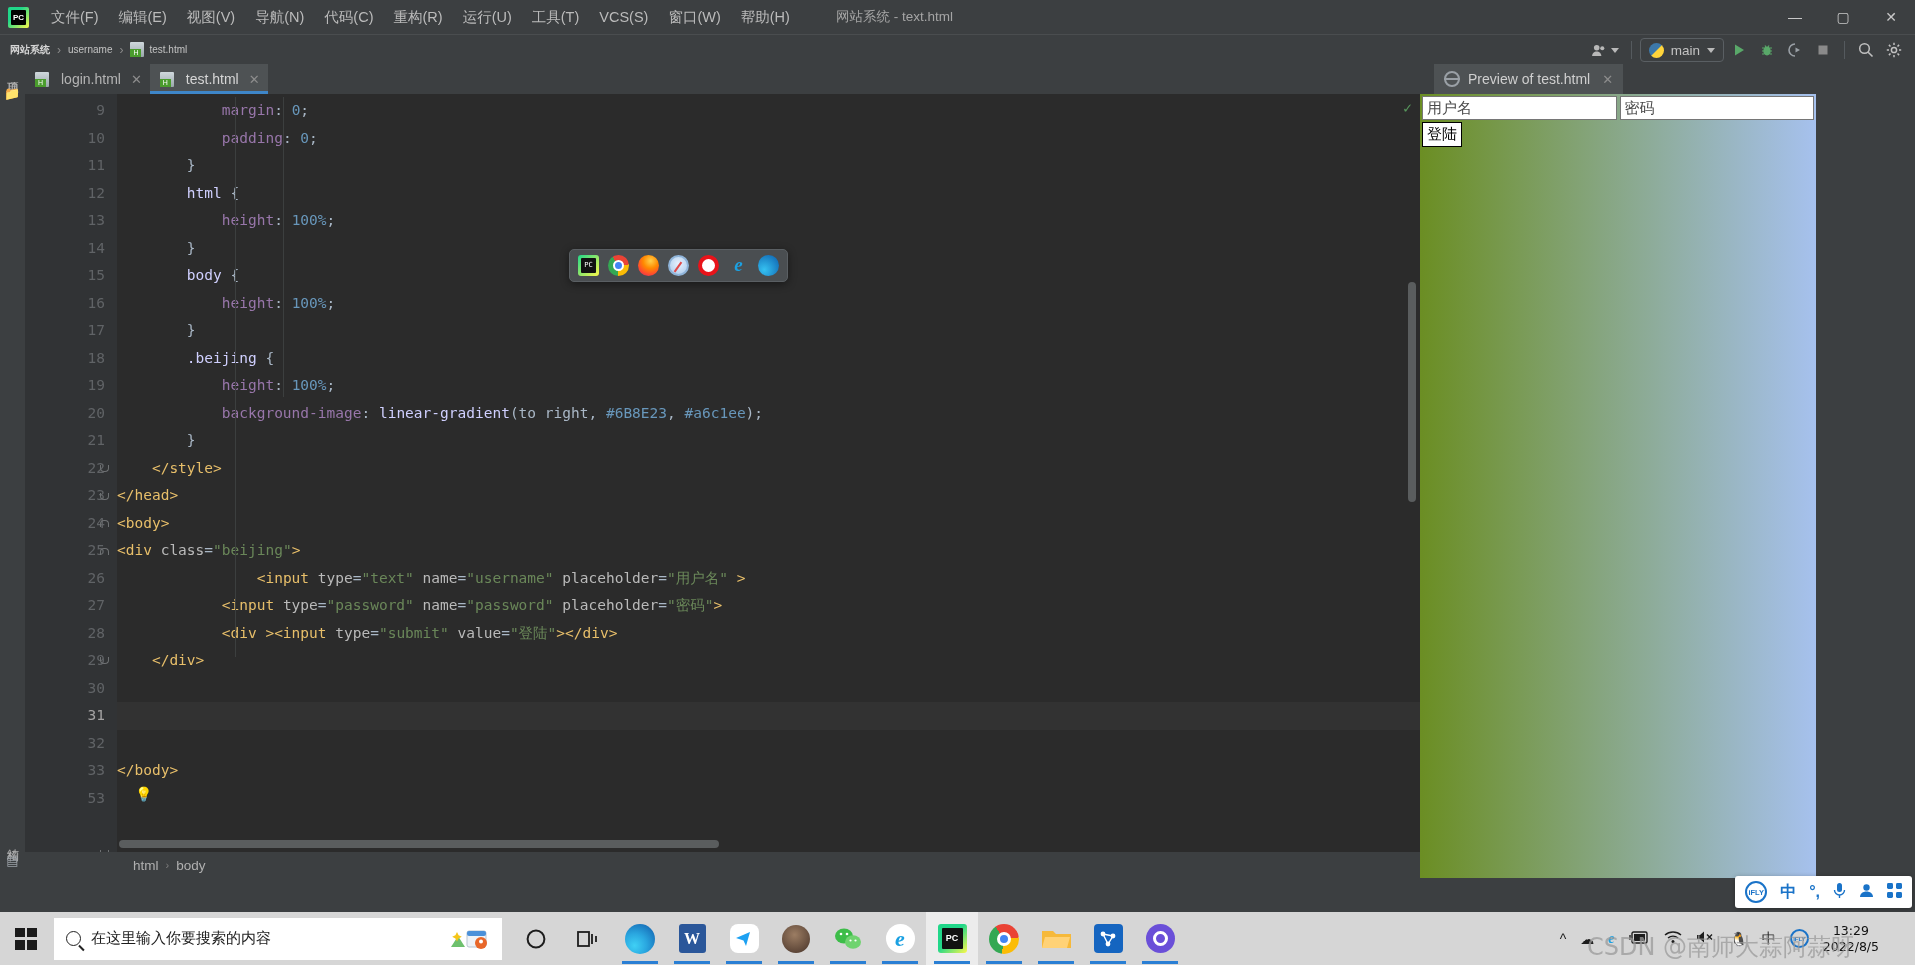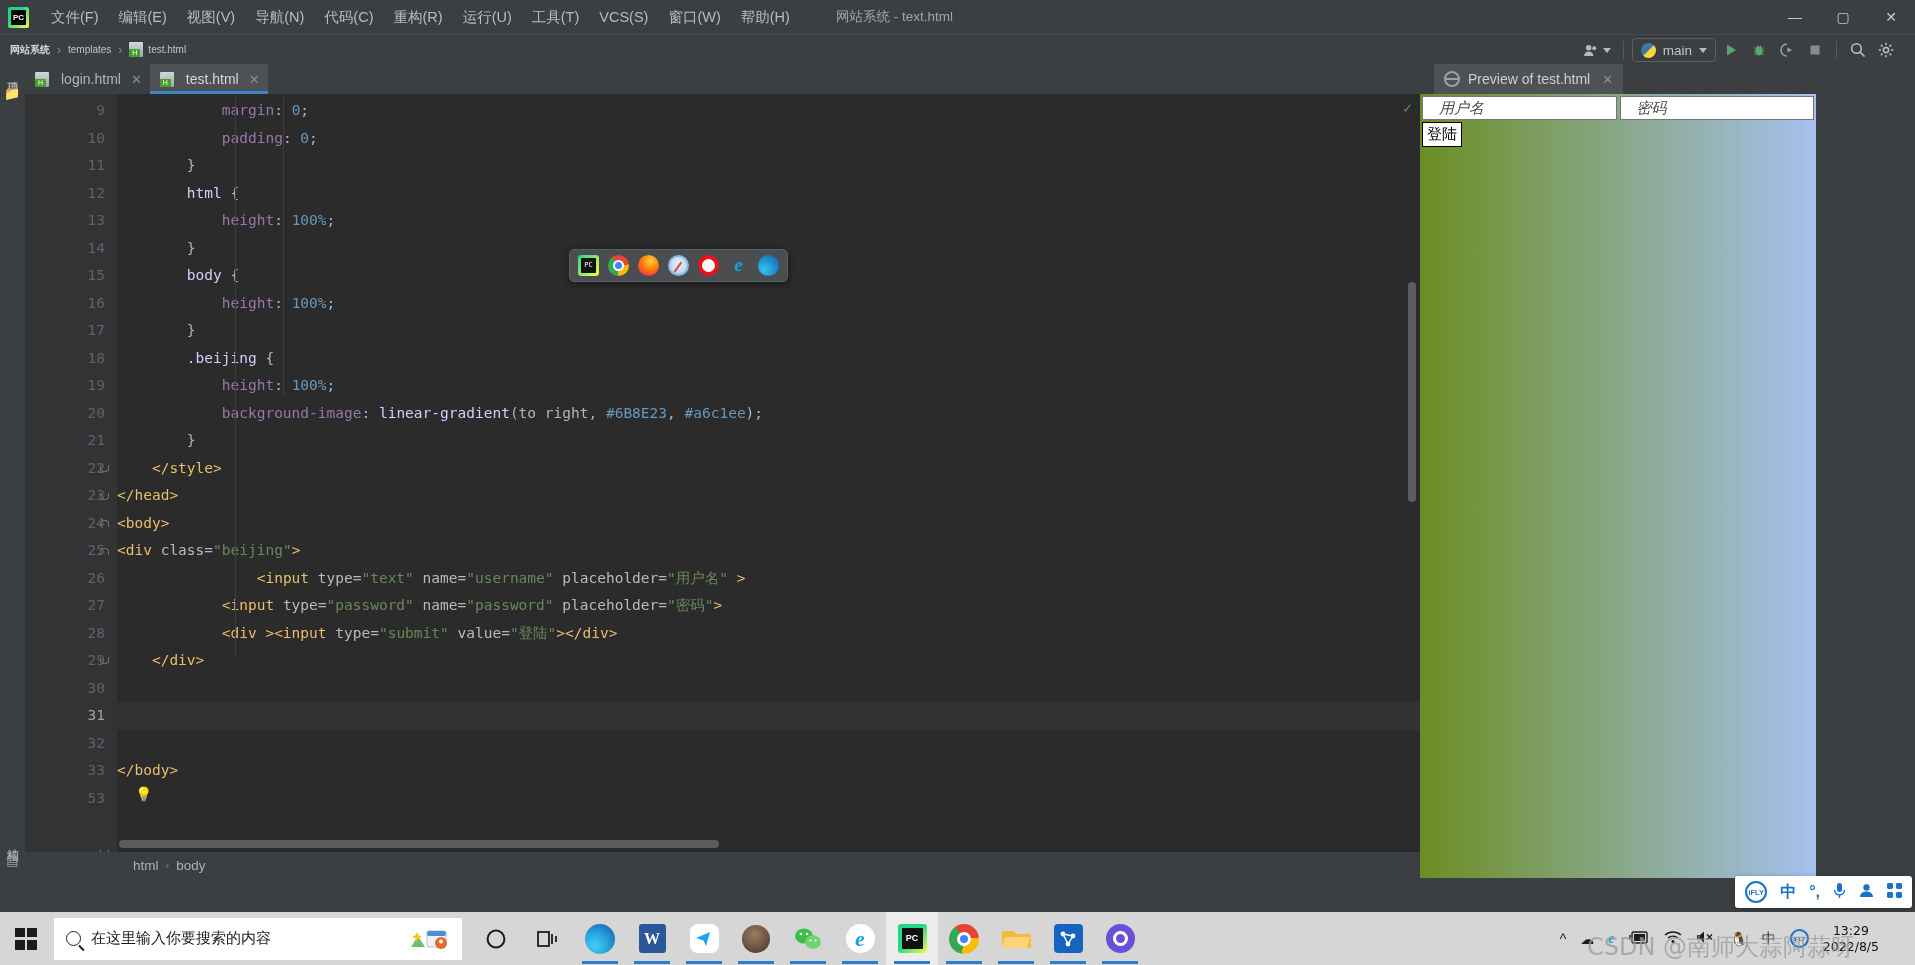--- a/index.html
+++ b/index.html
@@ -50,21 +50,21 @@
   .crumb-ico {
     width: 14px; height: 15px; margin-right: 5px; position: relative; flex: none;
     background: linear-gradient(#cfd8dc,#9aa6ab); border-radius: 1px;
   }
   .crumb-ico::after {
     content: "H"; position: absolute; left: 0; bottom: 0; width: 11px; height: 8px;
     background: #4a9c2d; color: #fff; font-size: 7px; line-height: 8px; text-align: center;
     font-family: "Liberation Sans", sans-serif;
   }
   .crumb-wrap { display: flex; align-items: center; }
-  .nav-right { position: absolute; right: 16px; top: 0; height: 30px; display: flex; align-items: center; gap: 2px; }
+  .nav-right { position: absolute; right: 8px; top: 0; height: 30px; display: flex; align-items: center; gap: 2px; }
   .tb-btn {
     height: 26px; min-width: 26px; display:flex; align-items:center; justify-content:center;
     color:#b8b8b8; border-radius:3px; padding: 0 4px;
   }
   .tb-sep { width:1px; height:18px; background:#555a5e; margin: 0 6px; }
   .runcfg {
     display:flex; align-items:center; gap:7px; height:24px; padding: 0 8px;
     border:1px solid #5a5f63; border-radius: 4px; color:#c3c3c3; font-size: 13.5px;
   }
   .py-ico {
@@ -157,23 +157,22 @@
     background:#4e5254; color:#cfcfcf; font-size:14px; white-space: nowrap;
   }
   .globe {
     width:16px;height:16px;border-radius:50%;border:2px solid #9aa0a6; position:relative; flex:none;
   }
   .globe::after{content:"";position:absolute;left:-2px;top:5px;width:16px;height:1.5px;background:#9aa0a6;}
   .prevbody { flex:1; background: linear-gradient(to right,#6B8E23,#a6c1ee); padding: 2px; }
   .pvrow { display:flex; gap: 3px; }
   .pvinput {
     background:#fff; border:1px solid #767676; height: 24px; width: 205px;
-    color:#4a4a4a; font-size: 15px; padding: 1px 16px; display:flex; align-items:center;
+    color:#4a4a4a; font-size: 15px; padding: 1px 4px; display:flex; align-items:center;
     font-family: "DejaVu Sans","Liberation Sans",sans-serif;
-    font-style: italic;
   }
   .pvbtn {
     margin-top: 2px; background:#fff; border:1px solid #000; height: 25px;
     padding: 0 4px; color:#000; font-size: 15px; display:inline-flex; align-items:center;
     font-family: "DejaVu Sans","Liberation Sans",sans-serif;
   }
   .ime-bar {
     position:absolute; right: 2px; bottom: 2px; background:#fff; border-radius:3px;
     display:flex; align-items:center; gap: 13px; padding: 5px 10px;
     box-shadow: 0 1px 5px rgba(0,0,0,.3);
@@ -186,21 +185,21 @@
 
   
   .taskbar {
     position:absolute; left:0; bottom:0; width:1915px; height:53px; background:#d6d6d6;
     display:flex; align-items:center;
   }
   .startbtn { width: 52px; height: 53px; display:flex; align-items:center; justify-content:center; }
   .winlogo { width: 22px; height: 22px; display:grid; grid-template-columns:1fr 1fr; grid-template-rows:1fr 1fr; gap:2.5px; }
   .winlogo span { background:#1b1b1b; display:block; }
   .searchbox {
-    width: 408px; height: 42px; background:#fff; display:flex; align-items:center;
+    width: 448px; height: 42px; background:#fff; display:flex; align-items:center;
     gap: 10px; padding: 0 12px; margin-left: 2px; position: relative;
   }
   .searchbox .ph { color:#1d1d1d; font-size: 15px; font-family:"DejaVu Sans","Liberation Sans",sans-serif; }
   .mag { width:15px;height:15px;border:1.8px solid #222;border-radius:50%;position:relative;flex:none; }
   .mag::after{content:"";position:absolute;right:-5px;bottom:-4px;width:7px;height:1.8px;background:#222;transform:rotate(45deg);}
   .tb-apps { display:flex; align-items:center; gap: 0px; margin-left: 8px; }
   .tapp { width: 52px; height: 53px; display:flex; align-items:center; justify-content:center; position:relative; }
   .tapp.active { background: rgba(255,255,255,.55); }
   .tapp.run::after { content:""; position:absolute; left:8px; right:8px; bottom:1px; height:3px; background:#2a7fd4; }
   .tray { margin-left:auto; display:flex; align-items:center; gap: 14px; padding-right: 10px; }
@@ -237,21 +236,21 @@
       <div class="win-ctrls">
         <div class="win-btn">—</div>
         <div class="win-btn">▢</div>
         <div class="win-btn close">✕</div>
       </div>
     </div>
 
     <div class="navbar">
       <div class="crumb bold">网站系统</div>
       <span class="crumb-sep">›</span>
-      <div class="crumb">templates</div>
+      <div class="crumb">username</div>
       <span class="crumb-sep">›</span>
       <div class="crumb-wrap">
         <span class="crumb-ico"></span>
         <div class="crumb">test.html</div>
       </div>
 
       <div class="nav-right">
         <div class="tb-btn">
           <svg width="15" height="13" viewBox="0 0 16 14">
               <circle cx="5" cy="4" r="3" fill="#b8b8b8"></circle>

